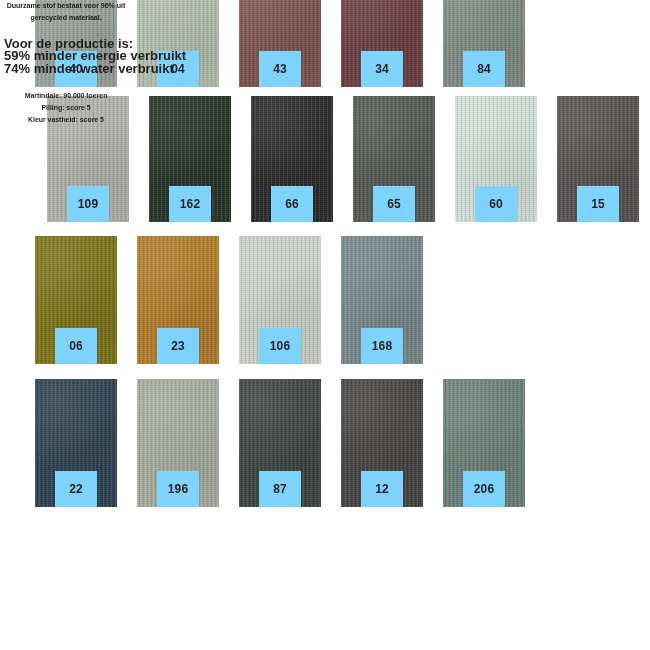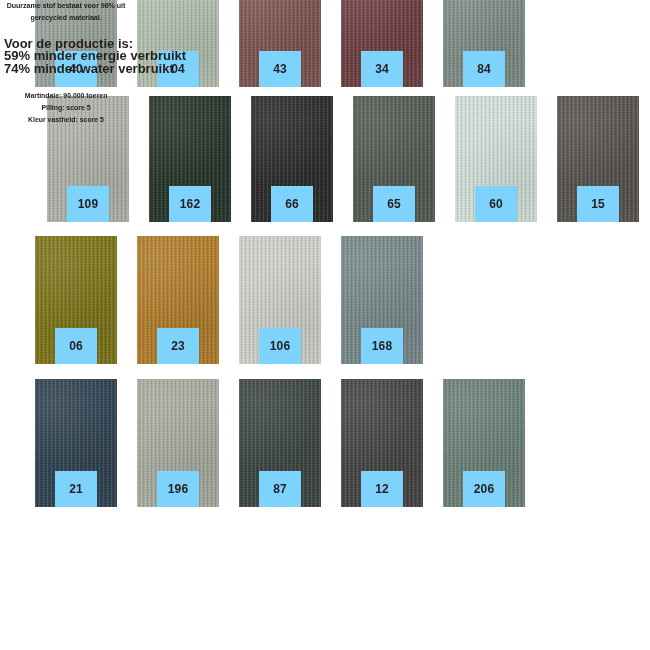--- a/index.html
+++ b/index.html
@@ -208,21 +208,21 @@
         <div class="swatch-label">106</div>
       </div>
       <div class="swatch">
         <div class="fabric" style="background-color: rgb(120, 137, 138);"></div>
         <div class="swatch-label">168</div>
       </div>
     </div>
     <div class="row row-4">
       <div class="swatch">
         <div class="fabric" style="background-color: rgb(47, 67, 82);"></div>
-        <div class="swatch-label">21</div>
+        <div class="swatch-label">22</div>
       </div>
       <div class="swatch">
         <div class="fabric" style="background-color: rgb(168, 173, 160);"></div>
         <div class="swatch-label">196</div>
       </div>
       <div class="swatch">
         <div class="fabric" style="background-color: rgb(61, 70, 67);"></div>
         <div class="swatch-label">87</div>
       </div>
       <div class="swatch">

